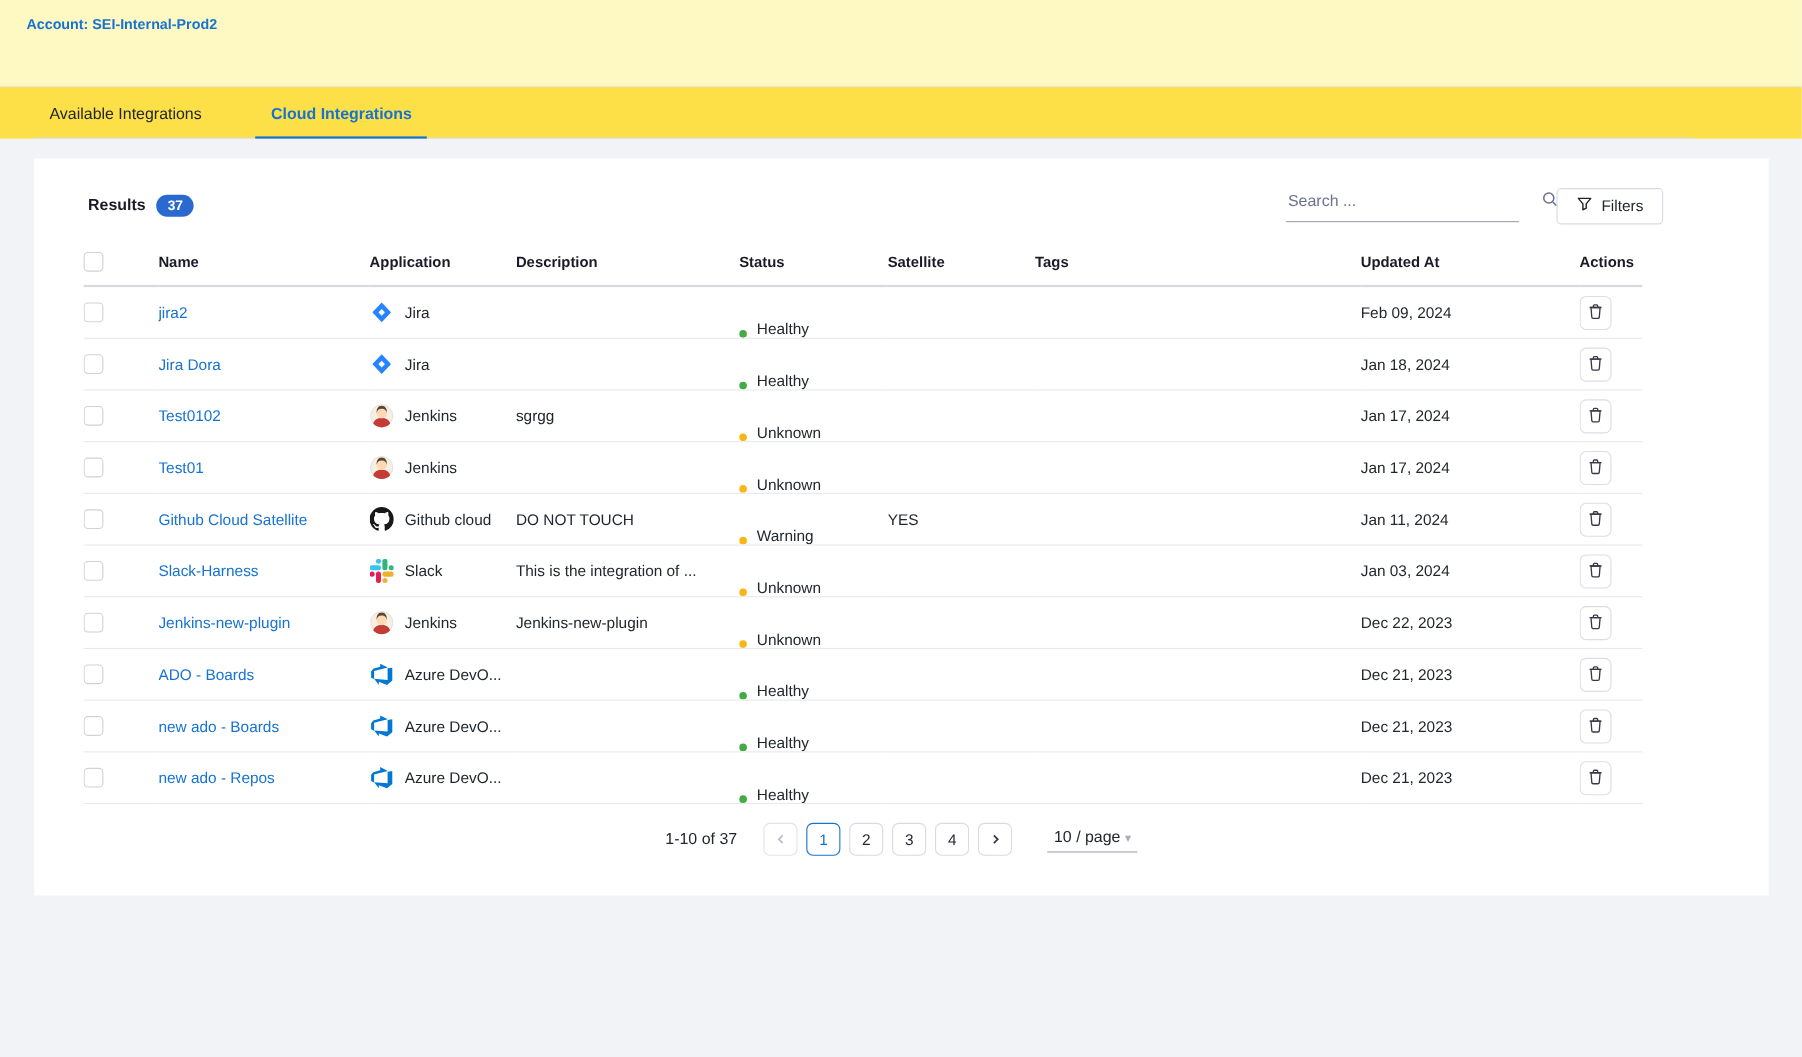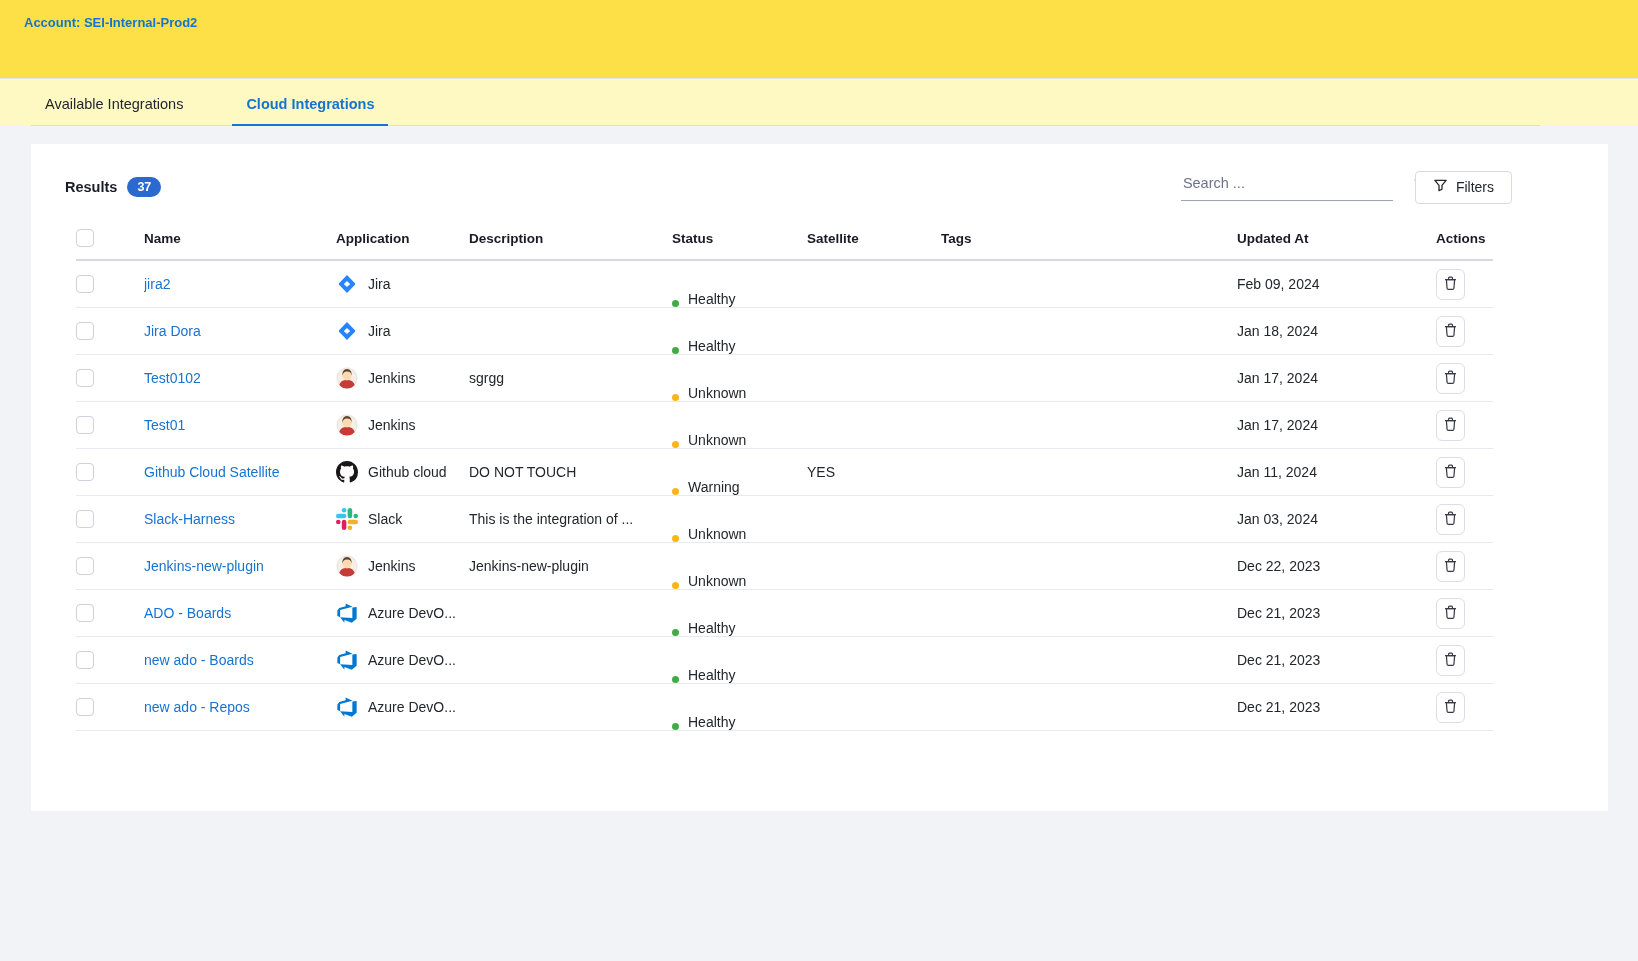--- a/index.html
+++ b/index.html
@@ -4,45 +4,45 @@
 <style>
   * { box-sizing: border-box; }
   html,body { margin:0; padding:0; }
   body {
     width:1638px; height:961px; overflow:hidden;
     background:#f1f3f6;
     font-family:"Liberation Sans", sans-serif;
     color:#22272d;
   }
   
-  .top-header{ background:#fde047; padding:13px 24px 0; height:79px; border-bottom:1px solid #e4e6ea; }
+  .top-header{ background:#fef9c3; padding:13px 24px 0; height:79px; border-bottom:1px solid #e4e6ea; }
   .account-link{ font-size:13px; font-weight:700; color:#1673d1; text-decoration:none; display:inline-block; }
   .page-title{ font-size:22px; font-weight:700; color:#1b1b28; margin:9px 0 0; }
   
-  .tab-strip{ background:#fef9c3; padding:17px 31px 0; }
+  .tab-strip{ background:#fde047; padding:17px 31px 0; }
   .tab-bar{ display:flex; border-bottom:1px solid #dcdee4; max-width:1509px; }
   .tab{ padding:0 14px 12px; margin-right:35px; font-size:14.5px; color:#22272d; cursor:pointer;
         border-bottom:2px solid transparent; margin-bottom:-1px; }
   .tab.active{ color:#1673d1; font-weight:700; border-bottom-color:#1673d1; }
   
   .card{ background:#fff; margin:18px 30px 0 31px; width:1577px; min-height:667px; padding:25px 0 36px; }
   
-  .toolbar{ display:flex; align-items:center; padding:0 96px 0 34px; height:36px; }
+  .toolbar{ display:flex; align-items:center; padding:0 96px 0 49px; height:36px; }
   .results-label{ font-size:14.5px; font-weight:700; color:#1b1b28; }
   .results-badge{ background:#2a6ad0; color:#fff; font-size:12.5px; font-weight:700;
                   border-radius:10px; padding:3px 10px; margin-left:10px; }
   .spacer{ flex:1; }
   .search-box{ width:212px; display:flex; align-items:center; border-bottom:1px solid #9fa2b5;
                padding-bottom:7px; margin-right:22px;gap:41px; }
   .search-box input{ border:none; outline:none; flex:1; font-size:14.5px; font-family:inherit;
                      color:#22272d; background:transparent; }
   .search-box input::placeholder{ color:#6e7190; }
   .filters-btn{ display:flex; align-items:center; gap:8px; background:#fff; border:1px solid #d9dae5;
                 border-radius:4px; height:33px; padding:0 17px; font-size:14px; font-family:inherit;
-                color:#22272d; cursor:pointer; }
+                color:#22272d; cursor:pointer;margin-left:12px; }
   
   table{ border-collapse:collapse; margin:24px 0 0 45px; width:1417px; table-layout:fixed; }
   thead th{ text-align:left; font-size:13.5px; font-weight:700; color:#1b1b28;
             padding:0 8px 12px 0; border-bottom:2px solid #d7d8e0; }
   thead th:first-child{ padding-right:0; }
   tbody td{ height:46px; border-bottom:1px solid #e8e9ee; font-size:14px; color:#22272d;
             padding:0 8px 0 0; white-space:nowrap; overflow:hidden; text-overflow:ellipsis; }
   .checkbox{ width:18px; height:18px; border:1px solid #cfd1dc; border-radius:4px; background:#fff;
              display:inline-block; vertical-align:middle; cursor:pointer; }
   a.name-link{ color:#1673d1; text-decoration:none; cursor:pointer; }
@@ -492,13 +492,34 @@
             <path d="M3.6 4.8h8.8l-.75 9.3a1.4 1.4 0 0 1-1.4 1.3H5.75a1.4 1.4 0 0 1-1.4-1.3L3.6 4.8z"></path>
             <path d="M2.2 4.8h11.6M5.9 4.8V3.3a1 1 0 0 1 1-1h2.2a1 1 0 0 1 1 1v1.5"></path>
           </svg>
         </span>
       </button>
     </td>
   </tr>
 </tbody>
   </table>
 
+  <div class="pagination">
+    <span class="range-label">1-10 of 37</span>
+    <button class="page-btn prev">
+      <svg width="10" height="10" viewBox="0 0 10 10" fill="none" stroke="#b9bccc" stroke-width="1.6">
+          <path d="M6.5 1.5 3 5l3.5 3.5"></path>
+        </svg>
+    </button>
+    <button class="page-btn active" style="color: rgb(22, 115, 209); border-color: rgb(22, 115, 209);">1</button>
+    <button class="page-btn">2</button>
+    <button class="page-btn">3</button>
+    <button class="page-btn">4</button>
+    <button class="page-btn">
+      <svg width="10" height="10" viewBox="0 0 10 10" fill="none" stroke="#383946" stroke-width="1.6">
+          <path d="M3.5 1.5 7 5 3.5 8.5"></path>
+        </svg>
+    </button>
+    <span class="page-size">
+      <span>10 / page</span>
+      <span class="chev">▾</span>
+    </span>
+  </div>
 </div>
 
 </body></html>

